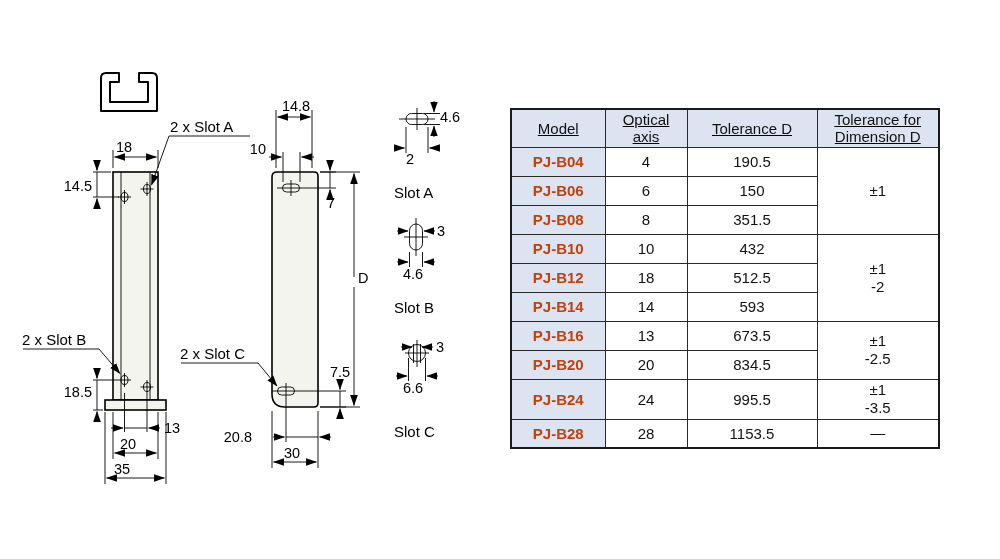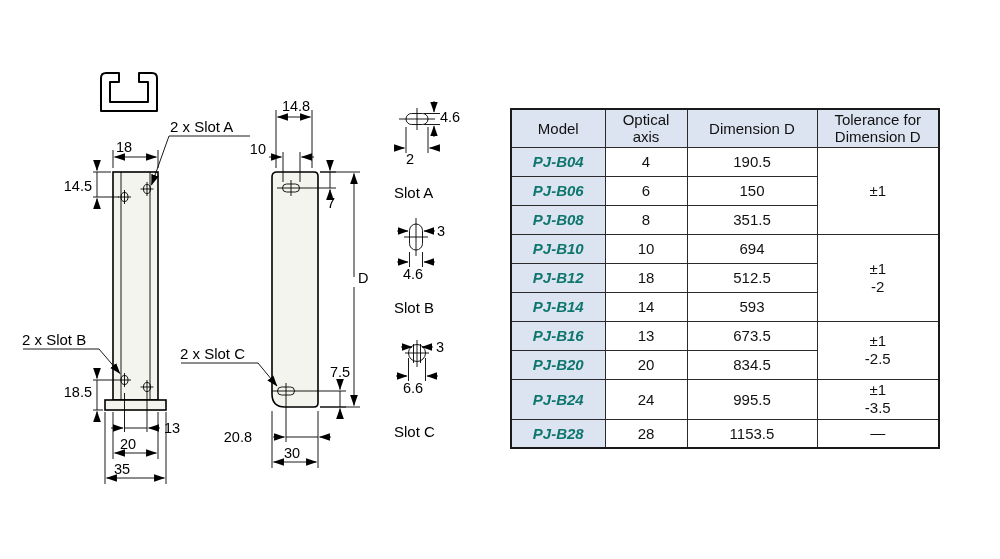--- a/index.html
+++ b/index.html
@@ -8,25 +8,25 @@
   svg.drawing{position:absolute;left:0;top:0;}
   .partfill{fill:#f4f4ef;stroke:#000;stroke-width:1.6;}
   .thin{stroke:#000;stroke-width:0.9;fill:none;}
   .dimtxt{font:14.5px "Liberation Sans",sans-serif;fill:#000;}
   .lbltxt{font:15px "Liberation Sans",sans-serif;fill:#000;}
 
   .table-wrap{position:absolute;left:510px;top:108px;}
   table.spec{border-collapse:collapse;width:428px;border:2px solid #1a1a1a;table-layout:fixed;}
   .spec th,.spec td{border:1px solid #2a2a2a;text-align:center;vertical-align:middle;
                     padding:1px 4px;font-size:15px;color:#111;}
-  .spec thead tr{height:31px;}
+  .spec thead tr{height:31px;text-decoration:underline;}
   .spec tbody tr{height:29px;}
   .spec tbody tr.tall{height:40px;margin-top:47px;}
   .spec th{background:#dbe4f0;font-weight:normal;line-height:1.15;}
-  .spec td.model{background:#dbe4f0;color:#0f766e;font-weight:bold;font-style:italic;}
+  .spec td.model{background:#dbe4f0;color:#c2410c;font-weight:bold;}
   .spec td.tol{white-space:pre-line;line-height:1.2;}
 </style>
 </head>
 <body>
 
 <div class="canvas">
 
   <svg class="drawing" width="500" height="559" viewBox="0 0 500 559">
     <defs>
       <marker id="arr" viewBox="0 0 10 8" markerWidth="11" markerHeight="9" refX="9.5" refY="4" orient="auto" markerUnits="userSpaceOnUse">
@@ -263,21 +263,21 @@
       <colgroup>
         <col style="width:94px">
           <col style="width:82px">
           <col style="width:130px">
           <col style="width:122px">
       </colgroup>
       <thead>
         <tr>
           <th>Model</th>
           <th>Optical axis</th>
-          <th>Dimension D</th>
+          <th>Tolerance D</th>
           <th>Tolerance for Dimension D</th>
         </tr>
       </thead>
       <tbody>
         <tr>
           <td class="model">PJ-B04</td>
           <td>4</td>
           <td>190.5</td>
           <td class="tol" rowspan="3">±1</td>
         </tr>
@@ -287,21 +287,21 @@
           <td>150</td>
         </tr>
         <tr>
           <td class="model">PJ-B08</td>
           <td>8</td>
           <td>351.5</td>
         </tr>
         <tr>
           <td class="model">PJ-B10</td>
           <td>10</td>
-          <td>694</td>
+          <td>432</td>
           <td class="tol" rowspan="3">±1
 -2</td>
         </tr>
         <tr>
           <td class="model">PJ-B12</td>
           <td>18</td>
           <td>512.5</td>
         </tr>
         <tr>
           <td class="model">PJ-B14</td>

